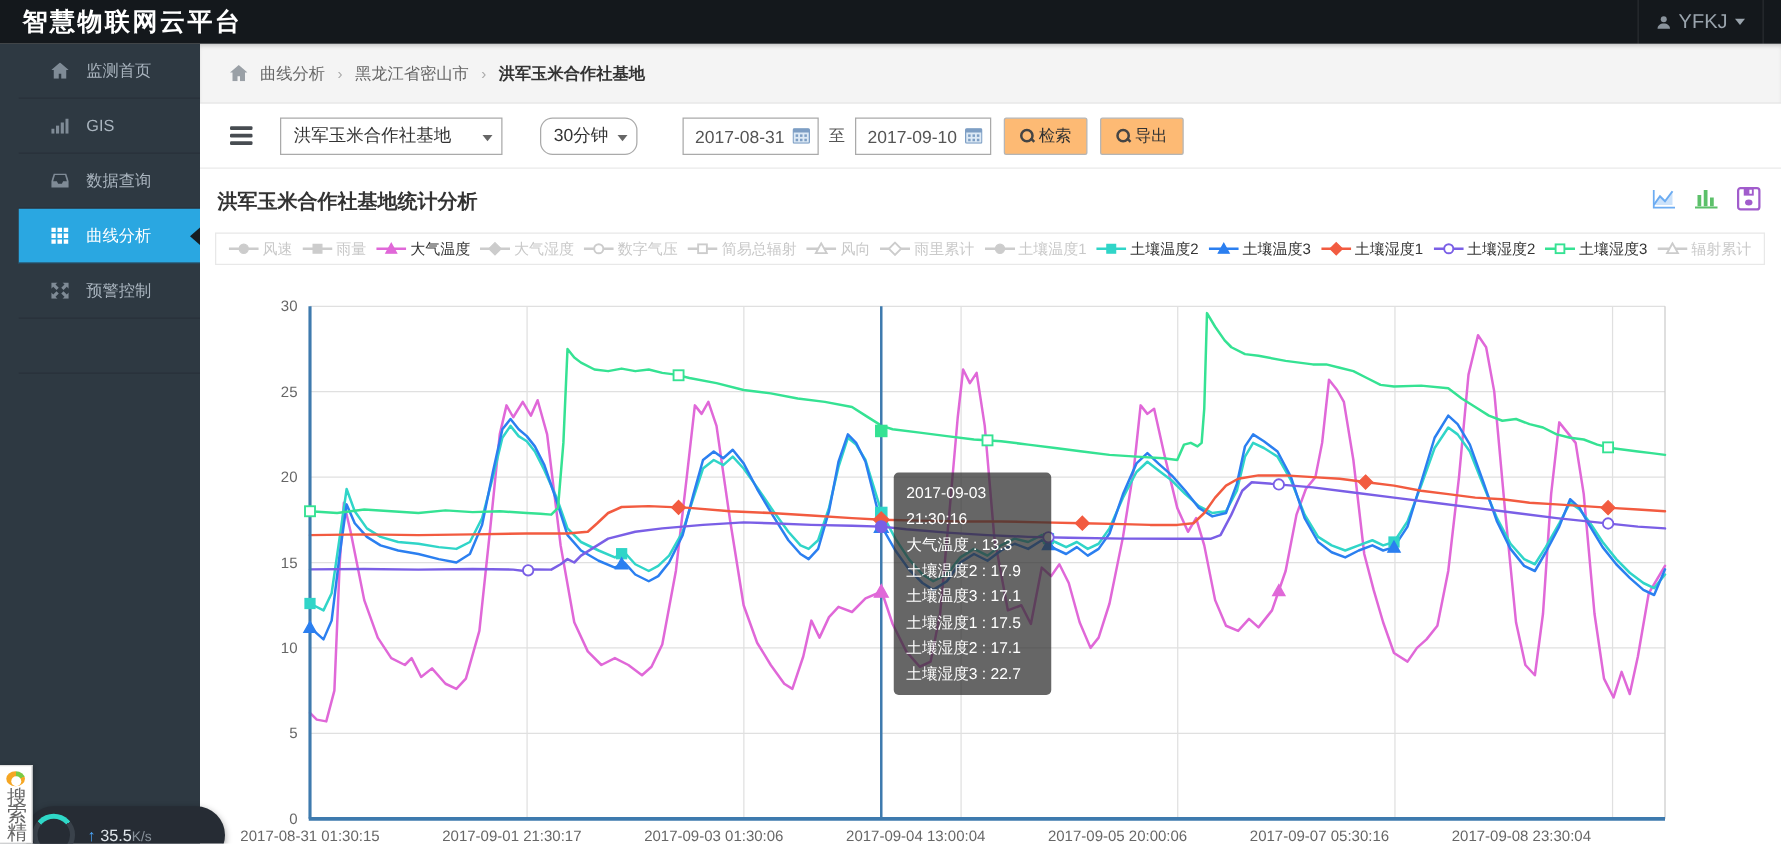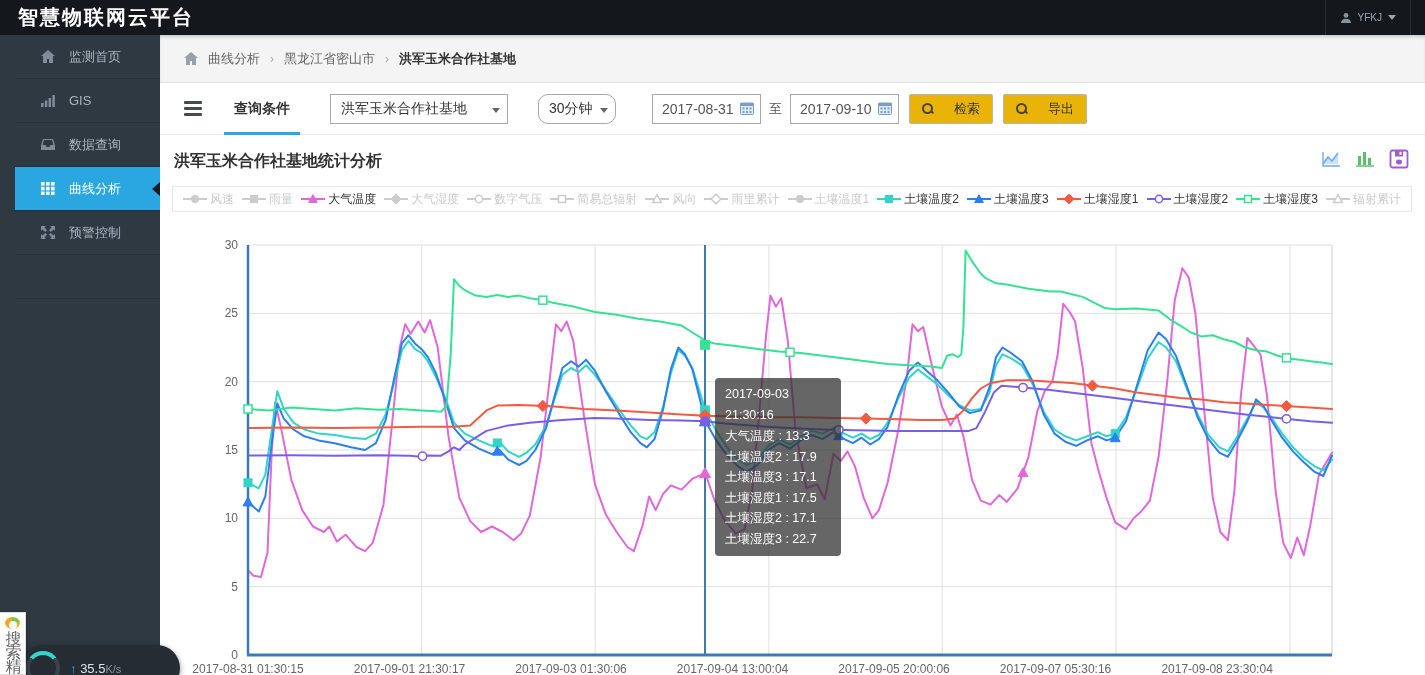--- a/index.html
+++ b/index.html
@@ -5,21 +5,21 @@
   * { margin:0; padding:0; box-sizing:border-box; }
   html,body { width:1425px; height:675px; }
   body { font-family:"Liberation Sans","DejaVu Sans",sans-serif; background:#fff; }
   .app { position:relative; width:1425px; height:675px; overflow:hidden; background:#fff; }
 
   
   .hdr { position:absolute; left:0; top:0; width:1425px; height:35px; background:#14181c; color:#fff; z-index:30; }
   .hdr-title { position:absolute; left:18px; top:4px; font-size:20px; font-weight:bold; letter-spacing:2px; }
   .hdr-user { position:absolute; right:14px; top:0; height:35px; padding:0 14px; display:flex; align-items:center; gap:6px;
               border-left:1px solid rgba(255,255,255,.09); border-right:1px solid rgba(255,255,255,.09);
-              color:#9aa4ad; font-size:10px; cursor:pointer; }
+              color:#9aa4ad; font-size:16px; cursor:pointer; }
   .caret { width:0; height:0; border-left:4px solid transparent; border-right:4px solid transparent; border-top:5px solid #9aa4ad; }
 
   
   .side { position:absolute; left:0; top:35px; width:160px; height:640px; background:#2e3942; z-index:20;padding-left:15px; }
   .side-item { position:relative; height:44px; display:flex; align-items:center; gap:14px; padding-left:26px;
                color:#aab5bf; font-size:13px; border-bottom:1px solid #28313a; cursor:pointer; }
   .side-item svg { flex:0 0 auto; }
   .side-item.active { background:#2aa7e1; color:#fff; }
   .side-item.active::after { content:""; position:absolute; right:0; top:50%; margin-top:-7px;
                border-top:7px solid transparent; border-bottom:7px solid transparent; border-right:8px solid #171d22; }
@@ -42,21 +42,21 @@
   .qtab::after { content:""; position:absolute; left:0; right:0; bottom:0; height:3px; background:#2aa7e1; }
   .sel { position:relative; height:30px; border:1px solid #aaa; background:#fff; display:flex; align-items:center;
          padding:0 22px 0 10px; font-size:14px; color:#333; cursor:pointer; white-space:nowrap; overflow:hidden; }
   .sel .caret2 { position:absolute; right:7px; top:13px; width:0; height:0;
                  border-left:4px solid transparent; border-right:4px solid transparent; border-top:5px solid #666; }
   .sel-site { width:178px; margin-right:30px; }
   .sel-int  { width:78px; margin-right:36px;border-radius:10px; }
   .datebox { height:30px; width:109px; border:1px solid #aaa; display:flex; align-items:center; justify-content:space-between;
              padding:0 6px 0 9px; font-size:14px; color:#555; cursor:pointer; background:#fff; }
   .tolabel { margin:0 8px; font-size:13px; color:#555; }
-  .btn { height:30px; border:1px solid #b5b5b5; background:#eab308; display:flex; align-items:center; gap:21px;
+  .btn { height:30px; border:1px solid #b5b5b5; background:#fdba74; display:flex; align-items:center; gap:4px;
          padding:0 12px; font-size:13px; color:#333; cursor:pointer; margin-left:10px; border-radius:2px; }
   .btn:first-of-type { margin-left:68px; }
   .mag { position:relative; width:11px; height:11px; display:inline-block; }
   .mag::before { content:""; position:absolute; left:0; top:0; width:7px; height:7px; border:2px solid #444; border-radius:50%; }
   .mag::after { content:""; position:absolute; left:8px; top:8px; width:4px; height:2px; background:#444; transform:rotate(45deg); }
 
   
   .titlerow { position:absolute; left:160px; top:135px; width:1265px; height:50px; }
   .sec-title { position:absolute; left:14px; top:16px; font-size:16px; font-weight:bold; color:#333; }
   .toolbox { position:absolute; right:16px; top:14px; display:flex; gap:13px; }
@@ -169,23 +169,20 @@
     <span>黑龙江省密山市</span>
     <span class="sep">›</span>
     <span class="last">洪军玉米合作社基地</span>
   </div>
 
   <div class="toolbar">
     <span class="burger">
         <i></i>
         <i></i>
         <i></i>
-      </span>
-    <span class="qtab">
-        <span>查询条件</span>
       </span>
     <span class="sel sel-site">
         <span>洪军玉米合作社基地</span>
         <span class="caret2"></span>
       </span>
     <span class="sel sel-int">
         <span>30分钟</span>
         <span class="caret2"></span>
       </span>
     <span class="datebox">

